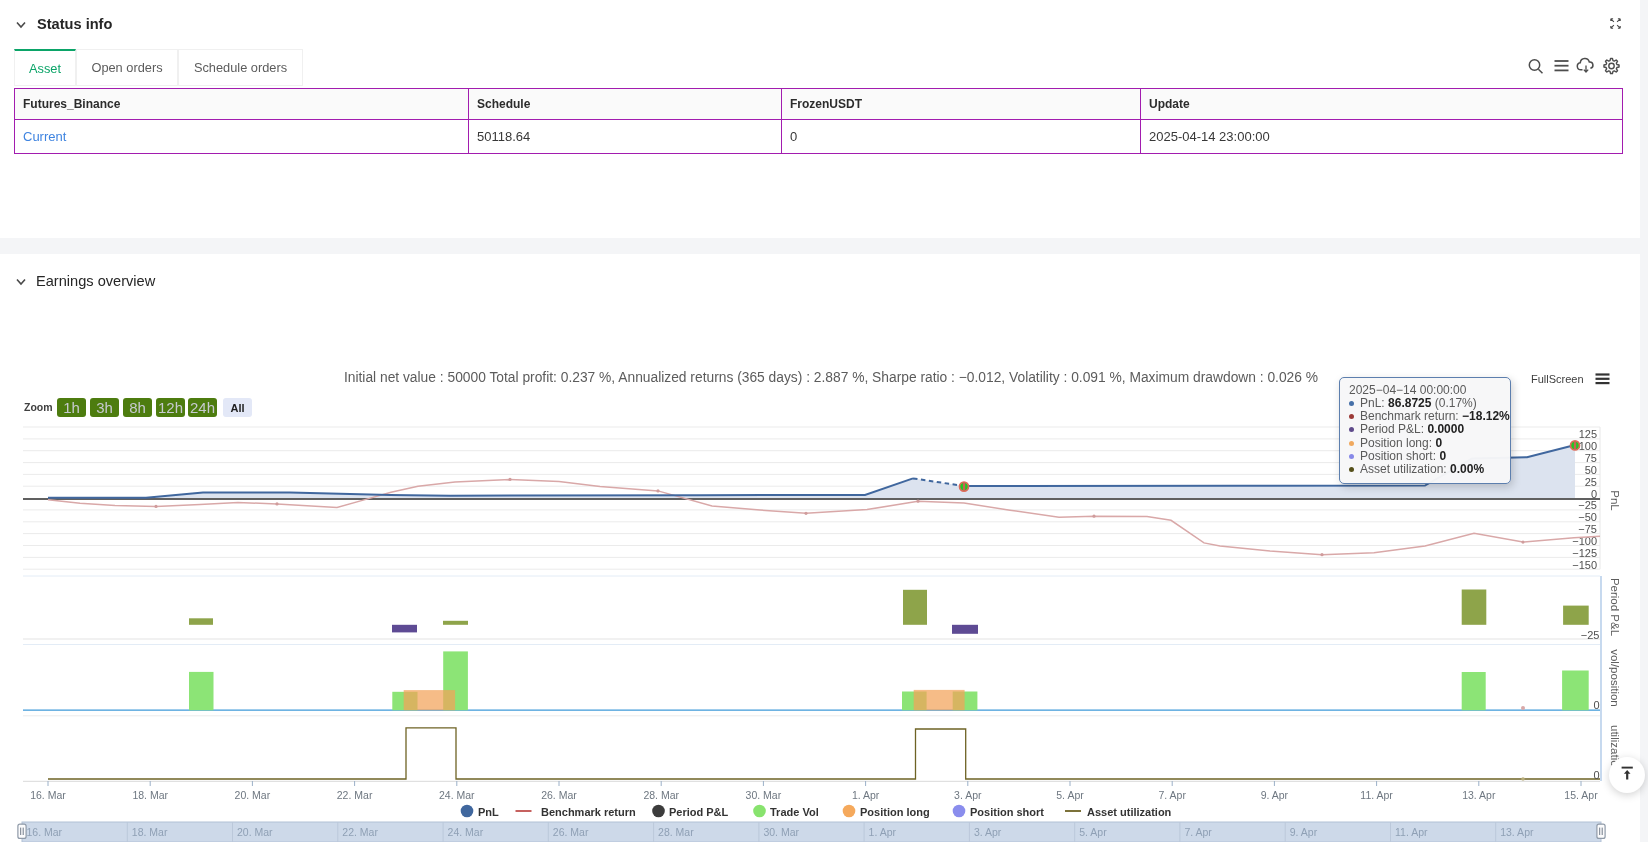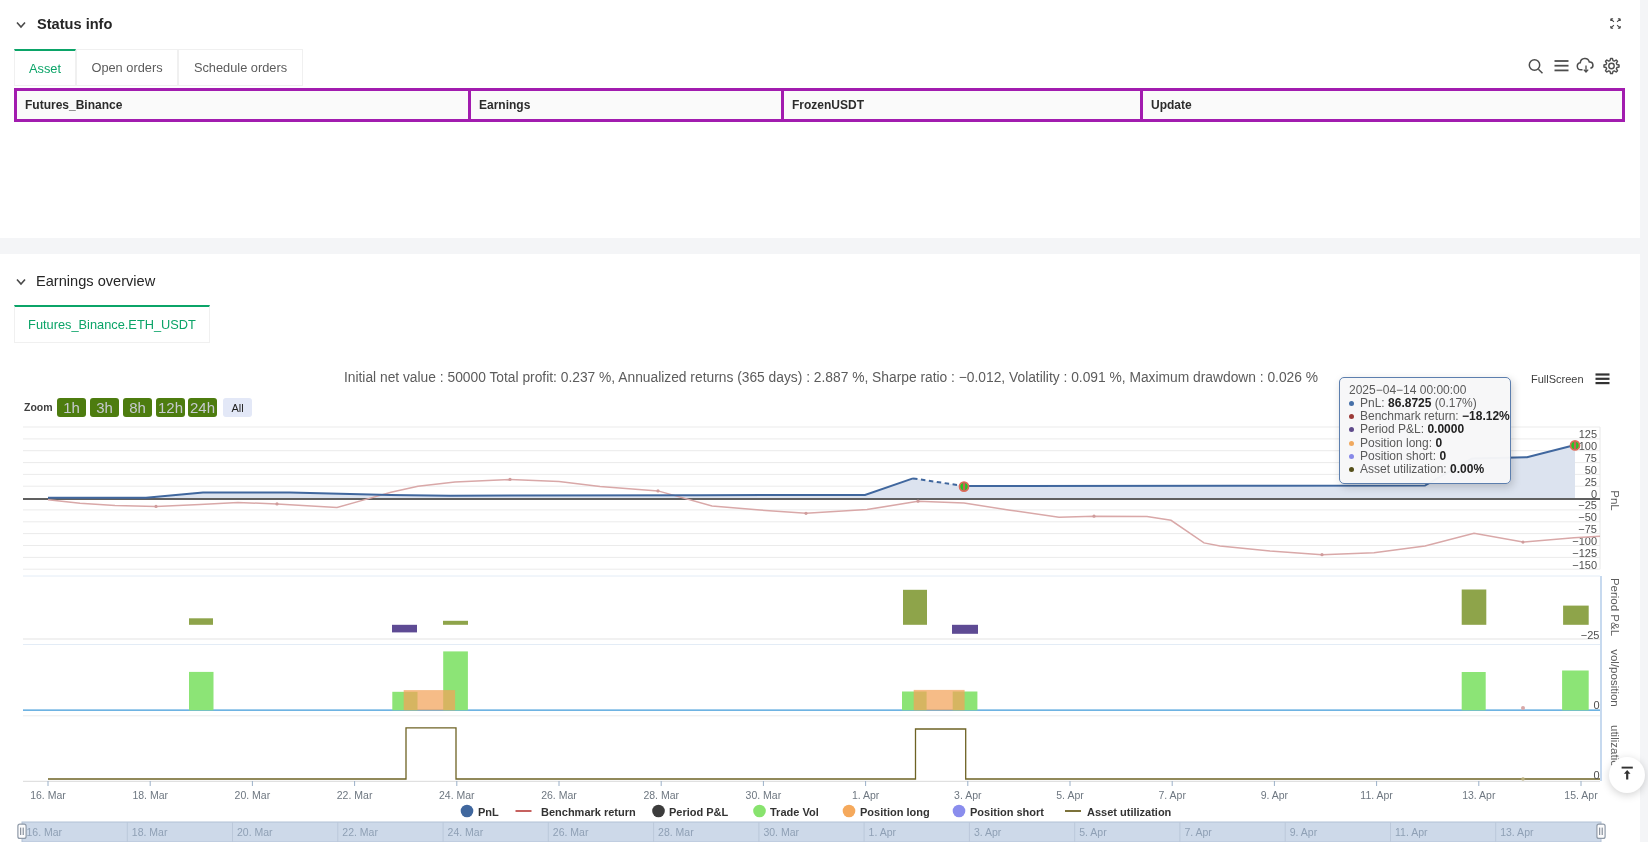--- a/index.html
+++ b/index.html
@@ -4,21 +4,21 @@
 <style>
   html,body{margin:0;padding:0;background:#fff;width:1648px;height:842px;overflow:hidden;
     font-family:"Liberation Sans",sans-serif;}
   .abs{position:absolute;}
   #page{position:relative;width:1556px;height:842px;}
   .sechead{font-size:14.6px;color:#262626;}
   
   .tabbox{box-sizing:border-box;border:1px solid #f0f0f0;background:#fff;display:flex;align-items:center;justify-content:center;font-size:12.8px;text-align:right;}
   
   table.st{border-collapse:collapse;table-layout:fixed;width:1608px;font-size:13px;}
-  table.st th, table.st td{box-sizing:border-box;border:3px solid #a21caf;padding:0 8px;text-align:left;font-weight:normal;color:#383838;}
+  table.st th, table.st td{box-sizing:border-box;border:1px solid #a21caf;padding:0 8px;text-align:left;font-weight:normal;color:#383838;}
   table.st th{background:#fafafa;font-weight:bold;color:#2c2c2c;height:31px;font-size:12px;}
   table.st td{height:34.4px;}
   .zbtn{position:absolute;top:398px;height:19px;border-radius:3px;background:#4d7c0f;color:#c7cad0;font-size:15px;display:flex;align-items:center;justify-content:center;}
   .tipline{height:13.15px;line-height:13.15px;font-size:12px;color:#5a5a5a;white-space:nowrap;}
   .tipdot{display:inline-block;width:5px;height:5px;border-radius:2.5px;margin-right:6px;vertical-align:1px;}
   .tipline b{color:#222;}
 </style>
 </head>
 <body>
 <div id="page">
@@ -67,54 +67,59 @@
   <table class="st abs" style="left:14px;top:88px;">
     <colgroup>
         <col style="width:454px">
         <col style="width:313px">
         <col style="width:359px">
         <col style="width:482px">
       </colgroup>
     <tbody>
         <tr>
           <th>Futures_Binance</th>
-          <th>Earnings</th>
+          <th>Schedule</th>
           <th>FrozenUSDT</th>
           <th>Update</th>
         </tr>
+    <tr>
+          <td style="color:#3f84e0;">Current</td>
+          <td>50118.64</td>
+          <td>0</td>
+          <td>2025-04-14 23:00:00</td>
+        </tr>
   </tbody>
     </table>
 
   <div class="abs" style="left:0;top:238px;width:1648px;height:16px;background:#f4f5f7;"></div>
 
   <svg class="abs" style="left:16px;top:277px" width="10" height="10" viewBox="0 0 10 10">
     <polyline points="1,2.5 5,7 9,2.5" fill="none" stroke="#4a4a4a" stroke-width="1.6"></polyline>
   </svg>
   <div class="abs sechead" style="left:36px;top:273px;">Earnings overview</div>
 
-  <div class="tabbox abs" style="left:14px;top:305px;width:196px;height:38px;color:#0ba468;border-top:2px solid #0ba468;">Futures_Binance.ETH_USDT</div>
 
   <div class="abs" style="left:16px;top:370px;width:1630px;text-align:center;font-size:13.8px;color:#5c5c5c;">Initial net value : 50000 Total profit: 0.237 %, Annualized returns (365 days) : 2.887 %, Sharpe ratio : −0.012, Volatility : 0.091 %, Maximum drawdown : 0.026 %</div>
 
   <div class="abs" style="left:1531px;top:373px;font-size:11px;color:#3e3e3e;">FullScreen</div>
   <svg class="abs" style="left:1595px;top:373px" width="16" height="12" viewBox="0 0 16 12">
     <g stroke="#333" stroke-width="2.2">
       <line x1="0.5" y1="1.5" x2="14.5" y2="1.5"></line>
       <line x1="0.5" y1="5.8" x2="14.5" y2="5.8"></line>
       <line x1="0.5" y1="10.1" x2="14.5" y2="10.1"></line>
     </g>
   </svg>
 
   <div class="abs" style="left:24px;top:401px;font-size:10.5px;font-weight:bold;color:#404040;">Zoom</div>
   <div class="zbtn" style="left:57px;width:29px;">1h</div>
   <div class="zbtn" style="left:90px;width:29px;">3h</div>
   <div class="zbtn" style="left:123px;width:29px;">8h</div>
   <div class="zbtn" style="left:156px;width:29px;">12h</div>
   <div class="zbtn" style="left:188px;width:29px;">24h</div>
-  <div class="zbtn" style="left:223px;width:29px;background:#e3e8f7;color:#1d1d1d;font-weight:normal;font-size:11px;">All</div>
+  <div class="zbtn" style="left:223px;width:29px;background:#e3e8f7;color:#1d1d1d;font-weight:bold;font-size:11px;">All</div>
 
   <svg id="chart" class="abs" style="left:0;top:0;" width="1648" height="842" viewBox="0 0 1648 842" font-family="Liberation Sans, sans-serif">
     <line x1="23" y1="427.0" x2="1600" y2="427.0" stroke="#ebebeb" stroke-width="1"></line>
     <line x1="23" y1="438.9" x2="1600" y2="438.9" stroke="#ebebeb" stroke-width="1"></line>
     <line x1="23" y1="450.7" x2="1600" y2="450.7" stroke="#ebebeb" stroke-width="1"></line>
     <line x1="23" y1="462.6" x2="1600" y2="462.6" stroke="#ebebeb" stroke-width="1"></line>
     <line x1="23" y1="474.4" x2="1600" y2="474.4" stroke="#ebebeb" stroke-width="1"></line>
     <line x1="23" y1="486.2" x2="1600" y2="486.2" stroke="#ebebeb" stroke-width="1"></line>
 
     <line x1="23" y1="509.9" x2="1600" y2="509.9" stroke="#ebebeb" stroke-width="1"></line>

